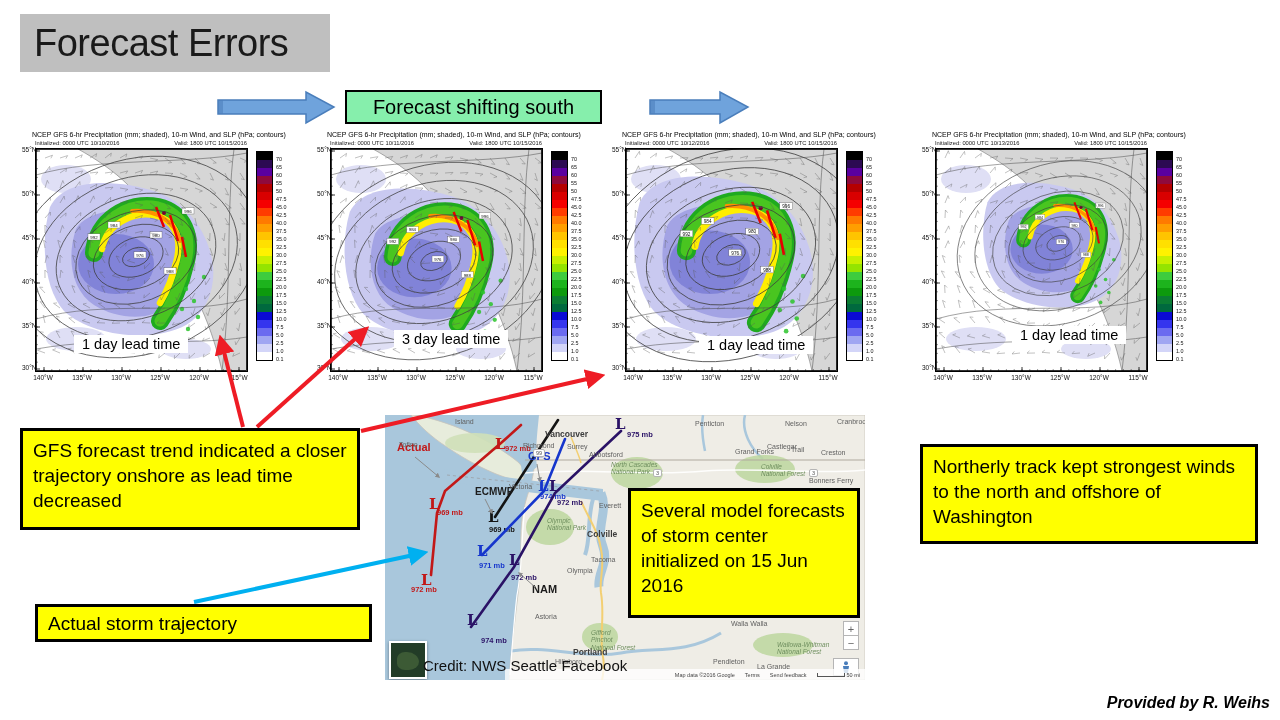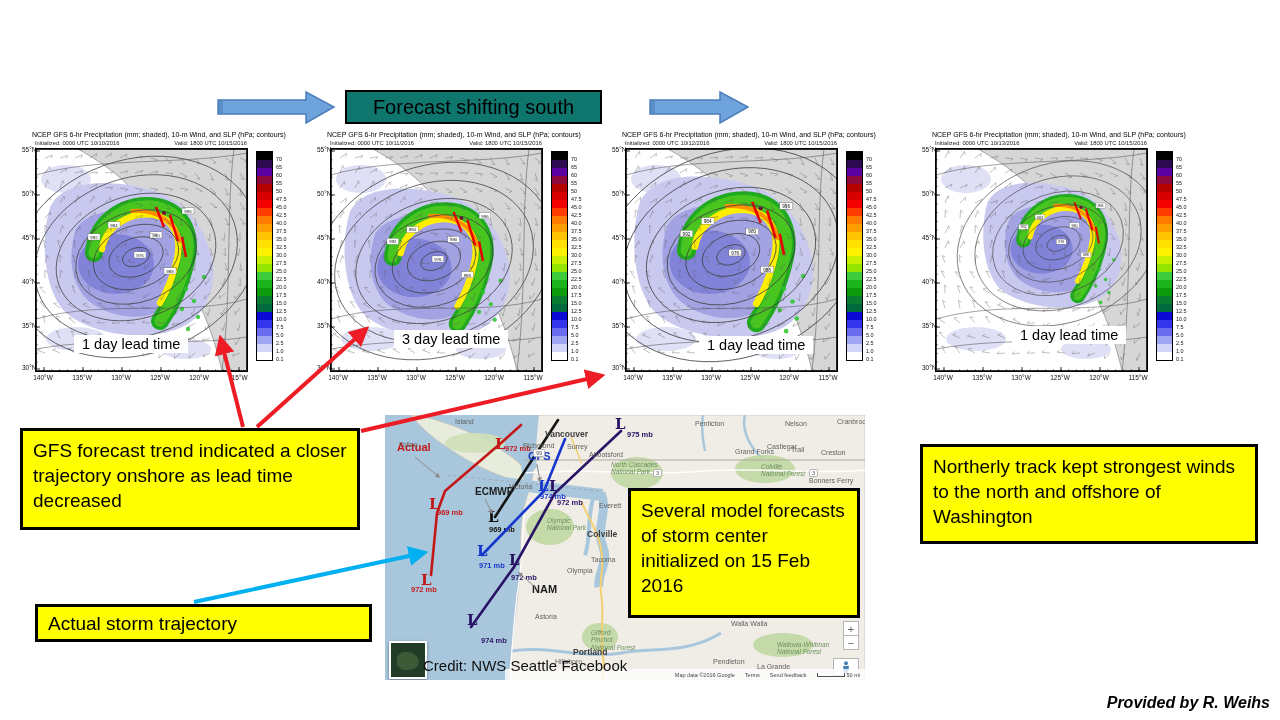--- a/index.html
+++ b/index.html
@@ -5,21 +5,21 @@
   html,body{margin:0;padding:0;background:#888;}
   .slide{position:relative;width:1280px;height:720px;background:#ffffff;overflow:hidden;
          font-family:"Liberation Sans","DejaVu Sans",sans-serif;color:#000;}
   
   .title-box{position:absolute;left:20px;top:14px;width:310px;height:58px;background:#bfbfbf;
              display:flex;align-items:center;padding-left:14px;box-sizing:border-box;}
   .title-box span{font-size:38px;color:#1a1a1a;letter-spacing:-0.5px;}
   
   .callout{position:absolute;background:#ffff00;border:3px solid #000;box-sizing:border-box;
            font-size:19px;line-height:1.32;padding:7px 10px;color:#000;z-index:6;}
-  .banner{position:absolute;left:345px;top:90px;width:257px;height:34px;background:#0f766e;
+  .banner{position:absolute;left:345px;top:90px;width:257px;height:34px;background:#86efac;
           border:2px solid #000;box-sizing:border-box;display:flex;align-items:center;justify-content:center;
           font-size:20px;z-index:6;}
   .provided{position:absolute;right:10px;top:694px;font-size:16px;font-style:italic;font-weight:600;z-index:6;}
   
   .overlay{position:absolute;left:0;top:0;width:1280px;height:720px;z-index:4;pointer-events:none;}
   
   #panels{position:absolute;left:0;top:131px;width:1280px;height:260px;z-index:1;}
   .panel{position:absolute;top:0;width:292px;height:256px;}
   .p-title{position:absolute;left:10px;top:0;font-size:7px;white-space:nowrap;color:#000;}
   .p-sub{position:absolute;left:13px;top:9px;width:212px;display:flex;justify-content:space-between;
@@ -50,20 +50,23 @@
   .attr{position:absolute;left:120px;right:0;bottom:0;height:11px;background:rgba(255,255,255,.78);
         display:flex;gap:10px;justify-content:flex-end;align-items:center;padding:0 5px;font-size:5.5px;color:#444;}
   .attr .lnk{color:#444;text-decoration:none;}
   .scalebar{display:inline-block;width:26px;height:3px;border:1px solid #555;border-top:none;margin-right:2px;}
 </style>
 </head>
 <body>
 
 <div class="slide">
 
+  <div class="title-box">
+    <span>Forecast Errors</span>
+  </div>
 
   <div class="banner">
     <span>Forecast shifting south</span>
   </div>
 
   <div id="panels">
       <div class="panel" style="left:22px">
       <div class="p-title">NCEP GFS 6-hr Precipitation (mm; shaded), 10-m Wind, and SLP (hPa; contours)</div>
       <div class="p-sub">
           <span>Initialized: 0000 UTC 10/10/2016</span>
@@ -1773,21 +1776,21 @@
       <div class="credit">Credit:  NWS Seattle Facebook</div>
     </div>
 
   <div class="callout" style="left:20px;top:428px;width:340px;height:102px;">
     <span>GFS forecast trend indicated a closer trajectory onshore as lead time decreased</span>
   </div>
   <div class="callout" style="left:35px;top:604px;width:337px;height:38px;padding-top:4px;">
     <span>Actual storm trajectory</span>
   </div>
   <div class="callout" style="left:628px;top:488px;width:232px;height:130px;">
-    <span>Several model forecasts of storm center initialized on 15 Feb 2016</span>
+    <span>Several model forecasts of storm center initialized on 15 Jun 2016</span>
   </div>
   <div class="callout" style="left:920px;top:444px;width:338px;height:100px;">
     <span>Northerly track kept strongest winds to the north and offshore of Washington</span>
   </div>
 
   <svg class="overlay">
     <defs>
       <marker id="ar" markerWidth="5" markerHeight="5" refX="3.6" refY="2.5" orient="auto">
         <path d="M0,0 L5,2.5 L0,5 Z" fill="#ee1c25"></path>
       </marker>

